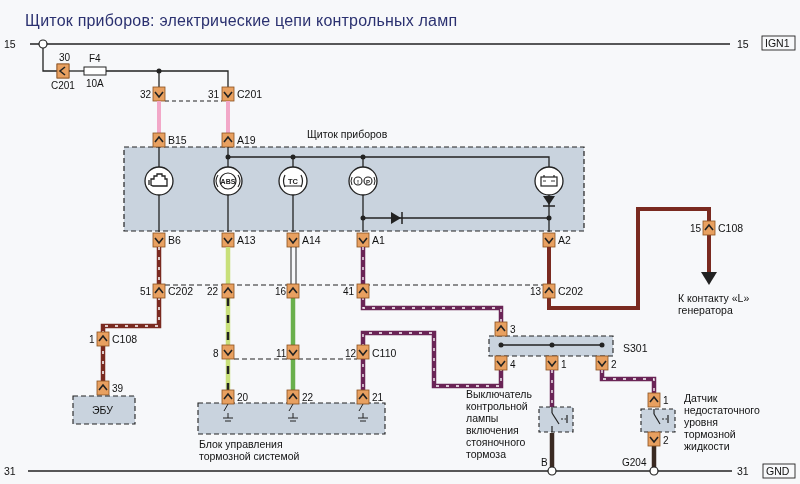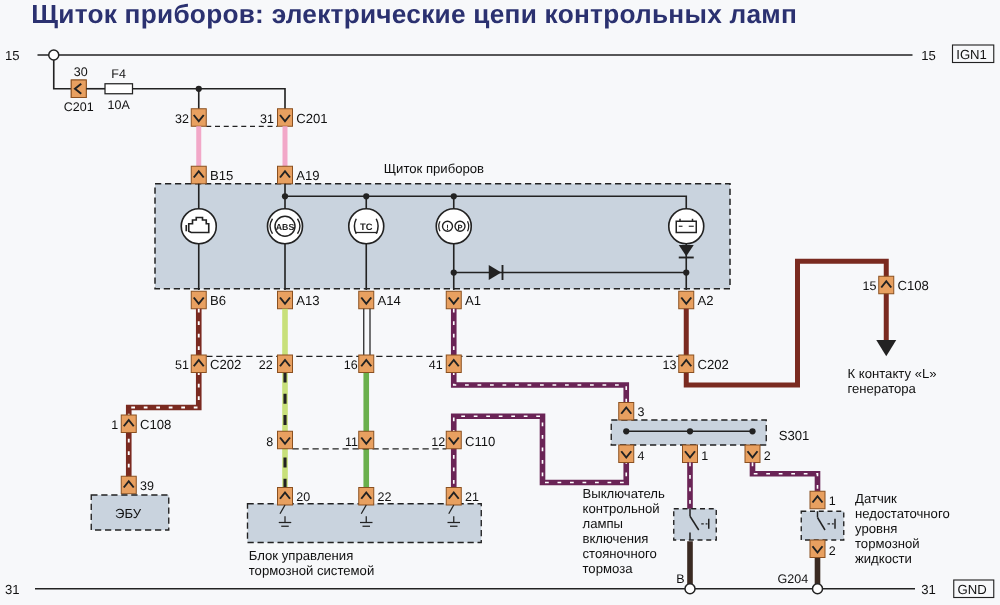--- a/index.html
+++ b/index.html
@@ -1,17 +1,17 @@
 <!DOCTYPE html>
 <html><head>
 <meta charset="utf-8">
 <style>
   html,body{margin:0;padding:0;}
   body{width:800px;height:484px;background:#f7f8fa;position:relative;overflow:hidden;font-family:"Liberation Sans",sans-serif;}
-  #title{position:absolute;left:25px;top:0;font-size:21px;font-weight:bold;color:#2b3170;letter-spacing:0.2px;}
+  #title{position:absolute;left:25px;top:12px;font-size:16px;font-weight:normal;color:#2b3170;letter-spacing:0.2px;}
   svg{position:absolute;left:0;top:0;}
   .lbl{font-family:"Liberation Sans",sans-serif;font-size:10.5px;fill:#111;}
   .lblsm{font-family:"Liberation Sans",sans-serif;font-size:10px;fill:#111;}
   .ml{font-family:"Liberation Sans",sans-serif;font-size:10.5px;fill:#111;}
 </style>
 </head>
 <body>
 
 <div id="title">Щиток приборов: электрические цепи контрольных ламп</div>
 

